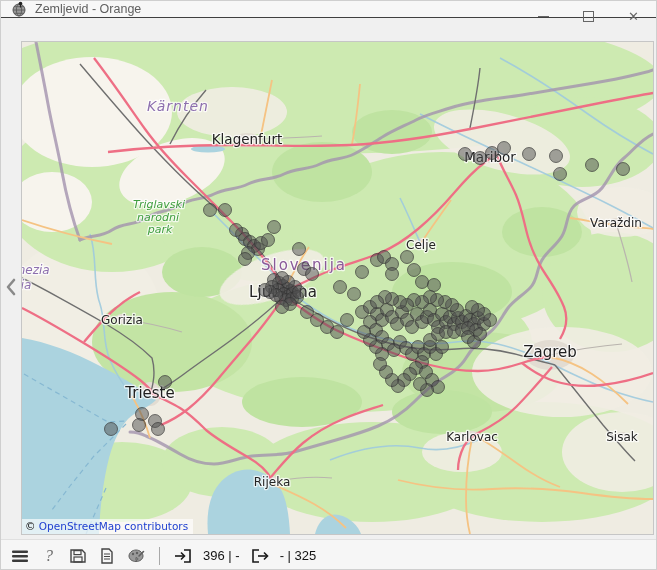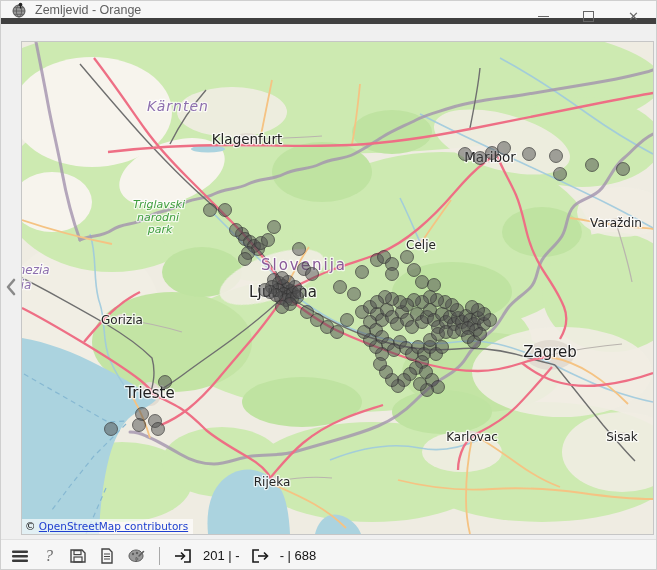--- a/index.html
+++ b/index.html
@@ -1,35 +1,35 @@
 <!DOCTYPE html>
 <html><head>
 <meta charset="utf-8">
 <style>
   html,body{margin:0;padding:0;}
   .window{position:relative;width:657px;height:570px;background:#f0f0f0;border:1px solid #cfcfcf;
           box-sizing:border-box;overflow:hidden;font-family:"Liberation Sans",sans-serif;}
-  .titlebar{position:absolute;left:0;top:0;width:100%;height:23px;background:#f7f7f7;
-            border-bottom:6px solid #404040;display:flex;align-items:center;box-sizing:border-box;}
+  .titlebar{position:absolute;left:0;top:0;width:100%;height:17px;background:#f7f7f7;
+            border-bottom:1px solid #404040;display:flex;align-items:center;box-sizing:border-box;}
   .titlebar .app-icon{margin-left:10px;width:16px;height:16px;}
   .titlebar .title{margin-left:8px;font-size:12.5px;color:#5f5f5f;}
   .win-controls{position:absolute;right:0;top:0;height:30px;display:flex;}
   .win-btn{width:45px;height:30px;display:flex;align-items:center;justify-content:center;color:#666;}
   .min-bar{width:11px;height:1px;background:#666;}
   .max-box{width:9px;height:9px;border:1px solid #666;}
   .close-x{font-size:13px;line-height:1;color:#666;}
   .collapse-strip{position:absolute;left:0;top:40px;width:20px;height:492px;display:flex;
                   align-items:center;justify-content:center;}
   .map-frame{position:absolute;left:20px;top:40px;width:631px;height:492px;border:1px solid #c6c6c6;
              box-sizing:content-box;background:#eab308;}
   .map-frame svg{display:block;}
   .attribution{position:absolute;left:0;bottom:0;background:rgba(255,255,255,0.65);
                font-family:"DejaVu Sans",sans-serif;font-size:10.5px;color:#111;
                padding:1px 5px 2px 3px;white-space:nowrap;}
-  .attribution a{color:#1f3fd0;text-decoration:underline;cursor:pointer;}
+  .attribution a{color:#1f3fd0;cursor:pointer;}
   .statusbar{position:absolute;left:0;top:538px;width:100%;height:32px;background:#f6f6f6;
              border-top:1px solid #e0e0e0;display:flex;align-items:center;box-sizing:border-box;
              padding-left:10px;gap:11px;}
   .sb-icon{width:18px;height:18px;flex:0 0 auto;display:flex;align-items:center;justify-content:center;}
   .sb-sep{width:1px;height:18px;background:#a9a9a9;margin:0 3px;}
   .sb-count{font-size:13px;color:#141414;white-space:nowrap;}
   
   text.lbl{font-family:"DejaVu Sans",sans-serif;text-anchor:middle;paint-order:stroke;
            stroke:#ffffff;stroke-width:2.6px;stroke-opacity:.72;stroke-linejoin:round;}
   text.capital{font-size:15px;fill:#1f1f1f;}
@@ -415,22 +415,22 @@
       <circle cx="6" cy="7" r="1.2" fill="#5f5f5f"></circle>
       <circle cx="10" cy="6" r="1.2" fill="#5f5f5f"></circle>
       <line x1="12" y1="9" x2="16.5" y2="4.5" stroke="#5f5f5f" stroke-width="1.6" stroke-linecap="round"></line>
     </svg>
     <div class="sb-sep"></div>
     <svg class="sb-icon" viewBox="0 0 18 16">
       <path d="M 10,2 h6 v12 h-6" fill="none" stroke="#1a1a1a" stroke-width="1.6"></path>
       <line x1="1" y1="8" x2="10" y2="8" stroke="#1a1a1a" stroke-width="1.6"></line>
       <path d="M 7,4.5 L 10.5,8 L 7,11.5" fill="none" stroke="#1a1a1a" stroke-width="1.6"></path>
     </svg>
-    <span class="sb-count">201 | -</span>
+    <span class="sb-count">396 | -</span>
     <svg class="sb-icon" viewBox="0 0 18 16">
       <path d="M 8,2 h-6 v12 h6" fill="none" stroke="#1a1a1a" stroke-width="1.6"></path>
       <line x1="7" y1="8" x2="16" y2="8" stroke="#1a1a1a" stroke-width="1.6"></line>
       <path d="M 13,4.5 L 16.5,8 L 13,11.5" fill="none" stroke="#1a1a1a" stroke-width="1.6"></path>
     </svg>
-    <span class="sb-count">- | 688</span>
+    <span class="sb-count">- | 325</span>
   </div>
 
 </div>
 
 </body></html>

